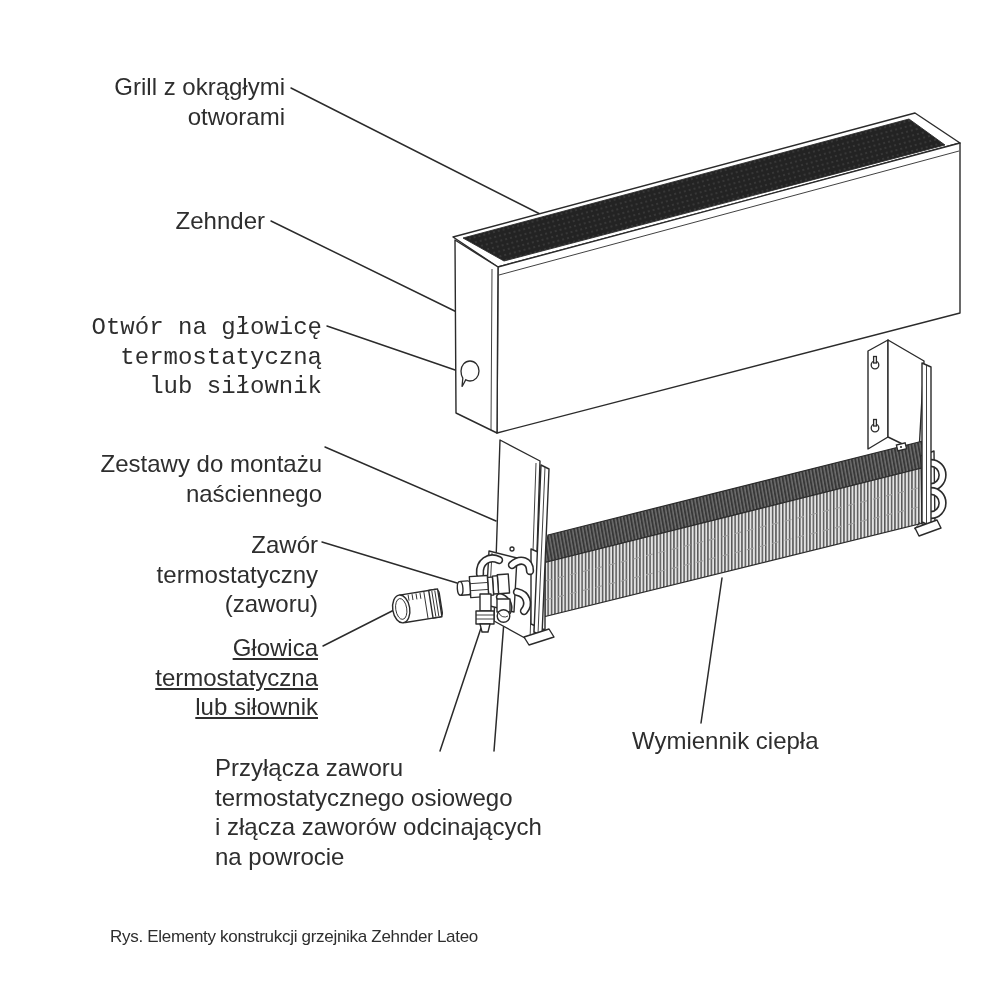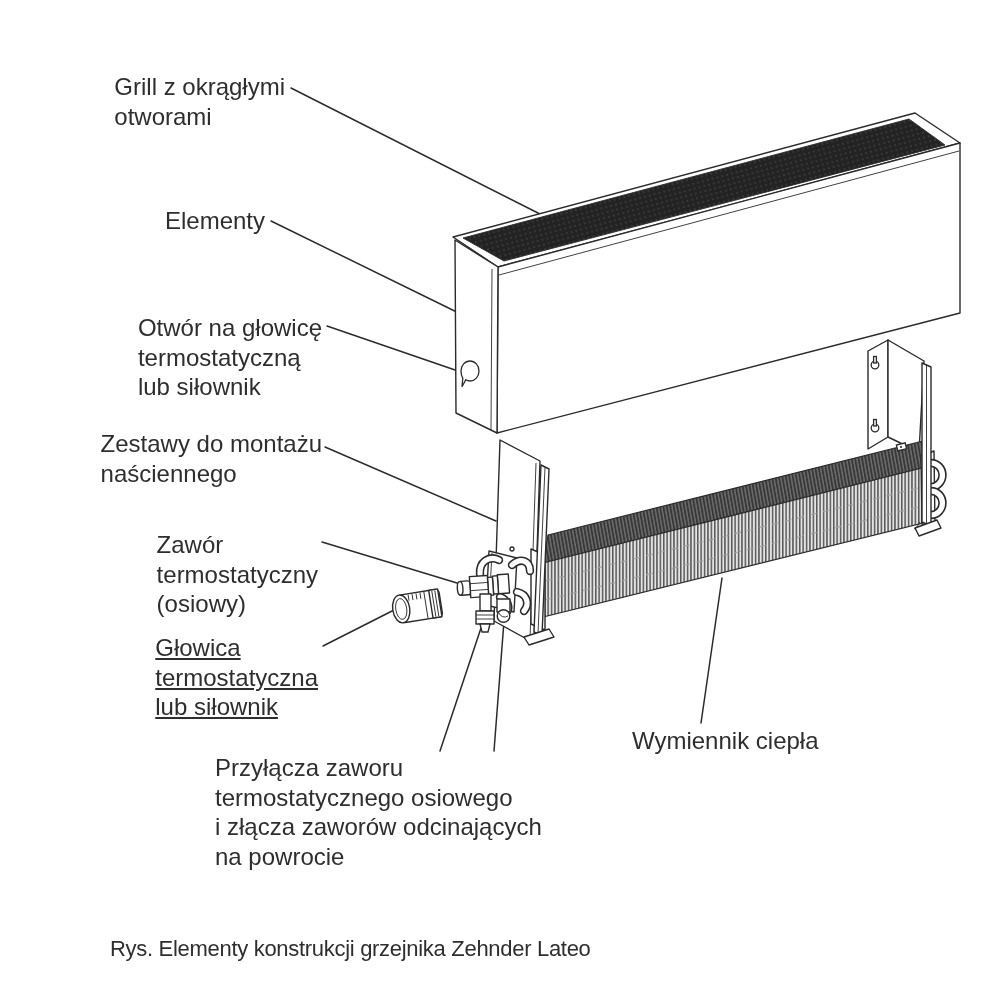--- a/index.html
+++ b/index.html
@@ -16,30 +16,29 @@
     font-family:"Liberation Sans", sans-serif;
   }
   .lbl{
     position:absolute;
     font-size:24px;
     line-height:29.5px;
     color:var(--text,#2e2e2e);
     white-space:pre-line;
     letter-spacing:0;
   }
-  .lbl.right{}
+  .lbl.right{text-align:right;}
   .lbl.left{text-align:left;}
   .caption{
     position:absolute;
-    font-size:22px;
+    font-size:17px;
     line-height:28px;
     letter-spacing:-0.3px;
     color:var(--text,#2e2e2e);
     white-space:nowrap;
-    margin-top:12px;
   }
   svg.diagram{position:absolute;left:0;top:0;}
   .face{fill:#ffffff;stroke:var(--line,#2b2b2b);stroke-width:1.4;stroke-linejoin:round;}
   .ln{fill:none;stroke:var(--line,#2b2b2b);stroke-width:1.5;stroke-linecap:round;}
   .thin{fill:none;stroke:var(--line,#2b2b2b);stroke-width:0.9;}
   .dash{fill:none;stroke:#a0a0a0;stroke-width:1.1;stroke-dasharray:7 6;}
   .tube-o{fill:none;stroke:var(--line,#2b2b2b);stroke-width:8.4;stroke-linecap:round;}
   .tube-i{fill:none;stroke:#ffffff;stroke-width:5.2;stroke-linecap:round;}
   .hole{fill:#ffffff;stroke:var(--line,#2b2b2b);stroke-width:1.3;}
 </style>
@@ -183,32 +182,32 @@
       <line class="thin" x1="418" y1="593" x2="418" y2="599"></line>
       <line class="thin" x1="422" y1="593" x2="422" y2="599"></line>
       <ellipse class="face" cx="401" cy="606" rx="8.5" ry="14"></ellipse>
       <ellipse class="thin" cx="401" cy="606" rx="5.5" ry="10.5"></ellipse>
     </g>
   </svg>
 
   <div class="lbl right" style="right:715px; top:72px;">Grill z okrągłymi
 otworami</div>
 
-  <div class="lbl right" style="right:735px; top:206px;">Elementy</div>
-
-  <div class="lbl right" style="right:678px; top:313px;">Otwór na głowicę
+  <div class="lbl right" style="right:735px; top:206px;">Zehnder</div>
+
+  <div class="lbl right" style="right:678px; top:313px;font-family:Liberation Mono, monospace;">Otwór na głowicę
 termostatyczną
 lub siłownik</div>
 
-  <div class="lbl right" style="right:678px; top:429px;">Zestawy do montażu
+  <div class="lbl right" style="right:678px; top:449px;">Zestawy do montażu
 naściennego</div>
 
   <div class="lbl right" style="right:682px; top:530px;">Zawór
 termostatyczny
-(osiowy)</div>
+(zaworu)</div>
 
   <div class="lbl right" style="right:682px; top:633px;text-decoration:underline;">Głowica
 termostatyczna
 lub siłownik</div>
 
   <div class="lbl left" style="left:632px; top:726px;">Wymiennik ciepła</div>
 
   <div class="lbl left" style="left:215px; top:753px;">Przyłącza zaworu
 termostatycznego osiowego
 i złącza zaworów odcinających

